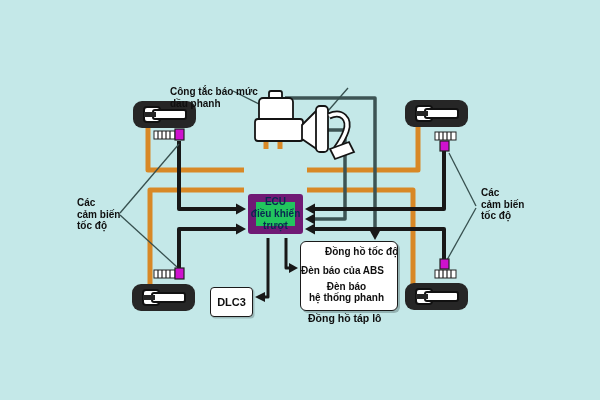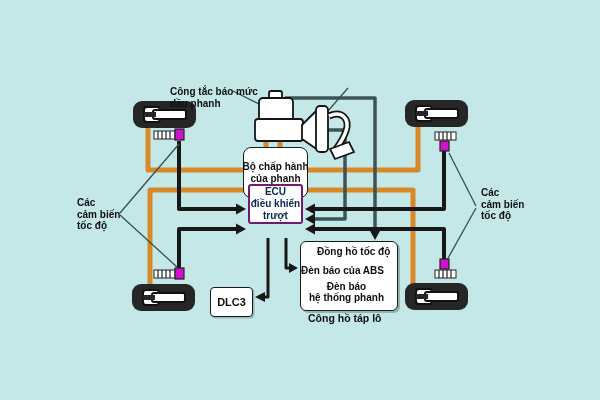--- a/index.html
+++ b/index.html
@@ -13,28 +13,28 @@
     position:absolute;font-weight:bold;font-size:10px;line-height:11.5px;
     color:#0f0f0f;white-space:pre;
   }
   .box{
     position:absolute;background:#ffffff;border:1.6px solid #1a1a1a;
     box-sizing:border-box;display:flex;align-items:center;justify-content:center;
     text-align:center;font-weight:bold;color:#0f0f0f;
   }
   #actuator-box{left:243px;top:147px;width:65px;height:51px;border-radius:8px;
     font-size:10px;line-height:12px;white-space:pre;}
-  #ecu-box{left:248px;top:184px;width:55px;height:40px;border-radius:3px;
-    background:#ffffff;border:2px solid #701a75;color:#082850;
+  #ecu-box{left:248px;top:194px;width:55px;height:40px;border-radius:3px;
+    background:#22c55e;border:8px solid #701a75;color:#082850;
     font-size:10px;line-height:12px;white-space:pre;}
   #dashboard-box{left:300px;top:241px;width:98px;height:70px;border-radius:6px;
     box-shadow:2px 2px 0 rgba(60,80,80,.35);display:block;}
   .dash-item{position:absolute;font-weight:bold;font-size:10px;line-height:10.5px;
     color:#0f0f0f;white-space:pre;}
-  #dash-i0{left:16px;top:5px;}
+  #dash-i0{left:24px;top:5px;}
   #dash-i1{left:0;top:24px;}
   #dash-i2{left:8px;top:40px;}
   #dlc3-box{left:210px;top:287px;width:43px;height:30px;border-radius:4px;
     font-size:11px;box-shadow:1.5px 1.5px 0 rgba(60,80,80,.3);}
   #lbl-fluid{left:170px;top:70px;margin-top:16px;}
   #lbl-brakelight{left:318px;top:75px;}
   #lbl-sensors-left{left:77px;top:197px;}
   #lbl-sensors-right{left:481px;top:187px;}
   #lbl-dash-caption{left:308px;top:313px;font-size:10.5px;}
 </style>
@@ -160,31 +160,29 @@
 
 
   <div class="lbl" id="lbl-sensors-left">Các
 cảm biến
 tốc độ</div>
 
   <div class="lbl" id="lbl-sensors-right">Các
 cảm biến
 tốc độ</div>
 
-  <div class="box" id="actuator-box">Bộ chấp hành
-của phanh</div>
 
   <div class="box" id="ecu-box">ECU
 điều khiển
 trượt</div>
 
   <div class="box" id="dashboard-box">
     <span class="dash-item" id="dash-i0">Đồng hồ tốc độ</span>
     <span class="dash-item" id="dash-i1">Đèn báo của ABS</span>
     <span class="dash-item" id="dash-i2">Đèn báo
 hệ thống phanh</span>
   </div>
 
-  <div class="lbl" id="lbl-dash-caption">Công hồ táp lô</div>
+  <div class="lbl" id="lbl-dash-caption">Đồng hồ táp lô</div>
 
   <div class="box" id="dlc3-box">DLC3</div>
 
 </div>
 
 </body></html>

